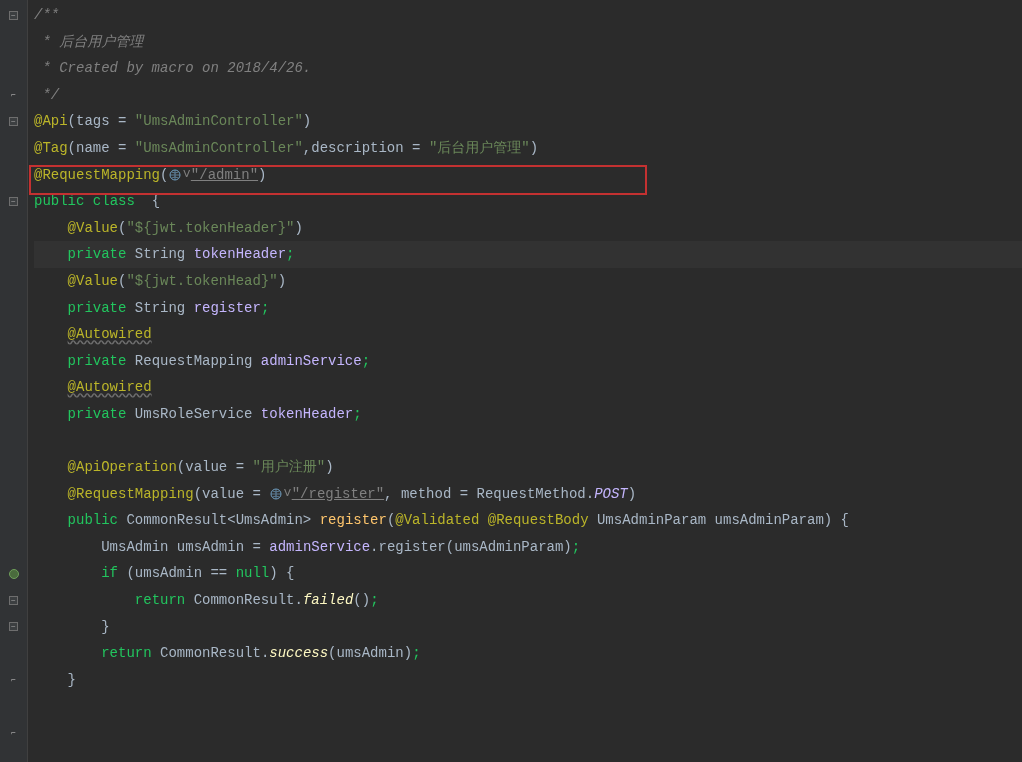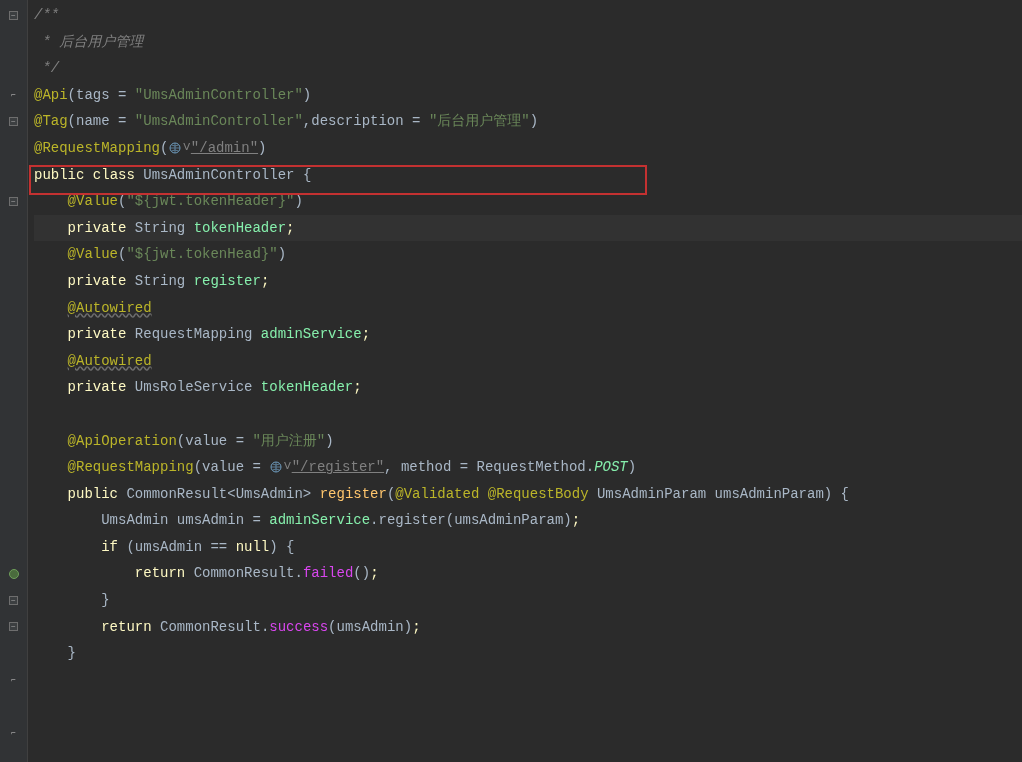--- a/index.html
+++ b/index.html
@@ -57,27 +57,27 @@
     height: 26.6px;
     white-space: pre;
     display: flex;
     align-items: center;
   }
   .line.hl {
     background: #323232;
   }
   .comment { color: #808080; font-style: italic; }
   .annotation { color: #bbb529; }
-  .keyword { color: #fef9c3; }
+  .keyword { color: #22c55e; }
   .string { color: #6a8759; }
   .classname { color: #a9b7c6; }
   .method-decl { color: #ffc66d; }
   .param { color: #a9b7c6; }
-  .static-method { color: #d946ef; }
-  .field-ref { color: #86efac; }
+  .static-method { font-style: italic; color: #fef9c3; }
+  .field-ref { color: #c4b5fd; }
   .url-path { color: #808080; text-decoration: underline; }
   .globe-icon {
     display: inline-flex;
     width: 14px; height: 14px;
     vertical-align: middle;
     align-items: center;
     justify-content: center;
   }
   .wavy {
     text-decoration-line: underline;
@@ -143,33 +143,34 @@
     <div class="gutter-row">
         <div class="fold-icon" style="border:none;background:none;">⌐</div>
       </div>
   </div>
 
   <div class="code">
     <div class="highlight-box" style="top:165px;left:1px;width:618px;height:30px;"></div>
 
     <div class="line"><span class="comment">/**</span></div>
     <div class="line"><span class="comment"> * 后台用户管理</span></div>
+    <div class="line"><span class="comment"> * Created by macro on 2018/4/26.</span></div>
     <div class="line"><span class="comment"> */</span></div>
 
 
     <div class="line"><span class="annotation">@Api</span><span class="punct">(</span><span class="punct">tags = </span><span class="string">"UmsAdminController"</span><span class="punct">)</span></div>
 
     <div class="line"><span class="annotation">@Tag</span><span class="punct">(</span><span class="punct">name = </span><span class="string">"UmsAdminController"</span><span class="punct">,description = </span><span class="cnstring">"后台用户管理"</span><span class="punct">)</span></div>
 
     <div class="line"><span class="annotation">@RequestMapping</span><span class="punct">(</span><span class="globe-icon"><svg width="12" height="12" viewBox="0 0 12 12">
             <circle cx="6" cy="6" r="5" fill="none" stroke="#6e9cbe" stroke-width="1"></circle>
             <path d="M1 6 H11 M6 1 V11 M2.5 3 Q6 5 9.5 3 M2.5 9 Q6 7 9.5 9" stroke="#6e9cbe" stroke-width="0.7" fill="none"></path>
           </svg></span><span style="color:#808080">˅</span><span class="url-path">"/admin"</span><span class="punct">)</span></div>
 
-    <div class="line"><span class="keyword">public</span><span> </span><span class="keyword">class</span><span> </span><span class="classname">UmsAdminController</span><span class="punct"> {</span></div>
+    <div class="line"><span class="keyword">public</span><span> </span><span class="keyword">class</span><span> </span><span class="punct"> {</span></div>
 
     <div class="line"><span>    </span><span class="annotation">@Value</span><span class="punct">(</span><span class="string">"${jwt.tokenHeader}"</span><span class="punct">)</span></div>
 
     <div class="line hl"><span>    </span><span class="keyword">private</span><span> </span><span class="classname">String</span><span> </span><span class="field-ref">tokenHeader</span><span class="keyword">;</span></div>
 
     <div class="line"><span>    </span><span class="annotation">@Value</span><span class="punct">(</span><span class="string">"${jwt.tokenHead}"</span><span class="punct">)</span></div>
 
     <div class="line"><span>    </span><span class="keyword">private</span><span> </span><span class="classname">String</span><span> </span><span class="field-ref">register</span><span class="keyword">;</span></div>
 
     <div class="line"><span>    </span><span class="annotation wavy">@Autowired</span></div>

